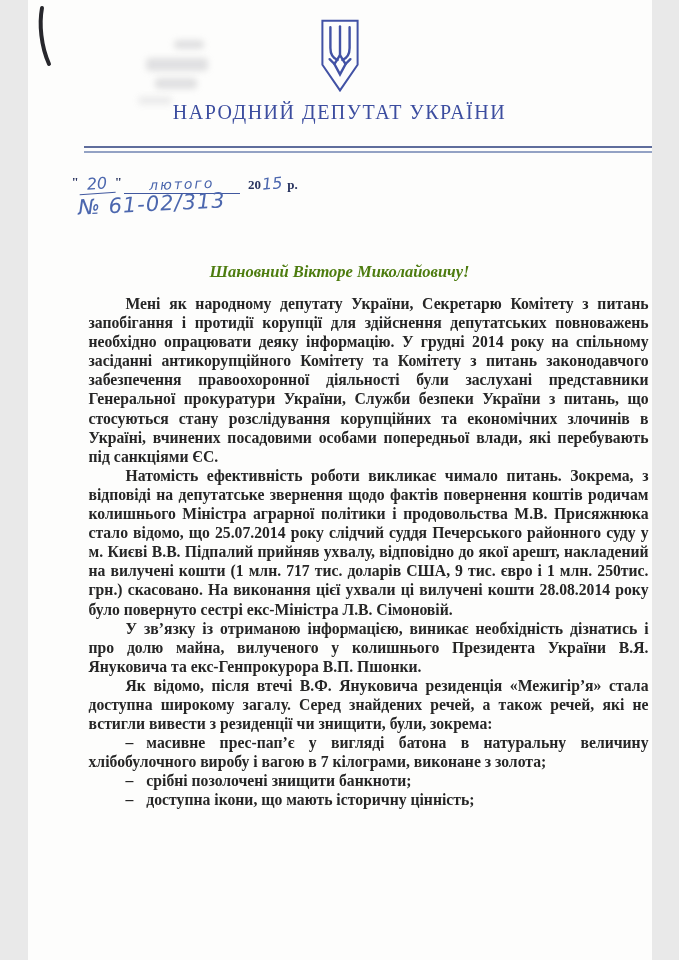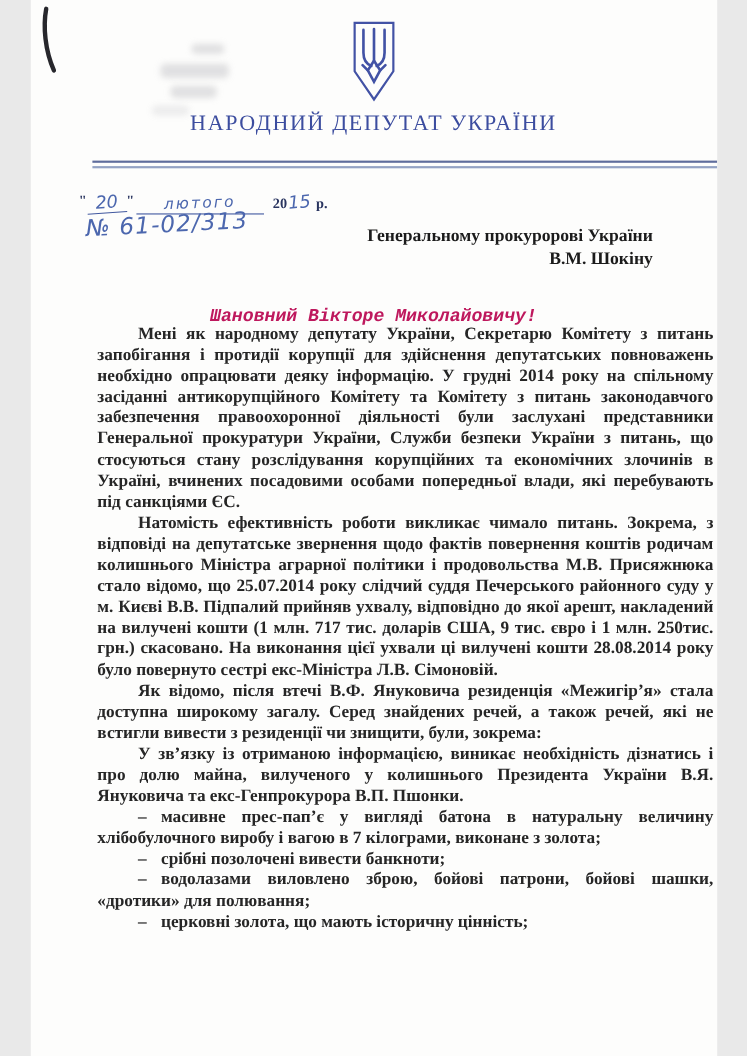--- a/index.html
+++ b/index.html
@@ -41,22 +41,22 @@
   .month-slot{display:inline-block;width:116px;text-align:center;
        border-bottom:1.5px solid #41589f;margin:0 8px 0 2px;}
   .month{font-size:14px;letter-spacing:2px;display:inline-block;transform:rotate(-2deg);}
   .printed{font-family:"Liberation Serif",serif;font-weight:bold;font-size:13px;color:#2a3560;}
   .yr-hw{font-size:16px;display:inline-block;transform:rotate(-5deg);margin:0 1px;}
   .ref{position:absolute;left:50px;top:192px;font-size:21px;letter-spacing:1px;
        transform:rotate(-3deg);}
   
   .recipient{position:absolute;right:58px;top:204px;text-align:right;
        font-weight:bold;font-size:16px;line-height:21px;color:#1b1b1b;}
-  .salutation{position:absolute;left:0;right:0;top:278px;text-align:center;
-       font-weight:bold;font-style:italic;font-size:16.5px;color:#be185d;font-family:Liberation Mono, monospace;}
+  .salutation{position:absolute;left:0;right:0;top:262px;text-align:center;
+       font-weight:bold;font-style:italic;font-size:16.5px;color:#4d7c0f;}
   
   .body-text{position:absolute;left:61px;top:294px;width:560px;
        font-size:15.7px;line-height:19.1px;text-align:justify;}
   .par{margin:0;text-indent:37px;font-weight:bold;}
   .dash{margin-right:13px;}
 </style>
 </head>
 <body>
 
 <div class="page">
@@ -83,32 +83,27 @@
     </svg>
   </div>
   <div class="lh-title">НАРОДНИЙ ДЕПУТАТ УКРАЇНИ</div>
   <div class="rule"></div>
 
   <div class="date-line">
     <span class="pq">"</span><span class="hw day">20</span><span class="pq">"</span><span class="month-slot"><span class="hw month">лютого</span></span><span class="printed">20</span><span class="hw yr-hw">15</span> <span class="printed">р.</span>
   </div>
   <div class="ref hw">№ 61-02/313</div>
 
-  <div class="recipient">
-    <div>Генеральному прокуророві України</div>
-    <div>В.М. Шокіну</div>
-  </div>
 
   <div class="salutation">Шановний Вікторе Миколайовичу!</div>
 
   <div class="body-text">
     <p class="par">Мені як народному депутату України, Секретарю Комітету з питань запобігання і протидії корупції для здійснення депутатських повноважень необхідно опрацювати деяку інформацію. У грудні 2014 року на спільному засіданні антикорупційного Комітету та Комітету з питань законодавчого забезпечення правоохоронної діяльності були заслухані представники Генеральної прокуратури України, Служби безпеки України з питань, що стосуються стану розслідування корупційних та економічних злочинів в Україні, вчинених посадовими особами попередньої влади, які перебувають під санкціями ЄС.</p>
     <p class="par">Натомість ефективність роботи викликає чимало питань. Зокрема, з відповіді на депутатське звернення щодо фактів повернення коштів родичам колишнього Міністра аграрної політики і продовольства М.В. Присяжнюка стало відомо, що 25.07.2014 року слідчий суддя Печерського районного суду у м. Києві В.В. Підпалий прийняв ухвалу, відповідно до якої арешт, накладений на вилучені кошти (1 млн. 717 тис. доларів США, 9 тис. євро і 1 млн. 250тис. грн.) скасовано. На виконання цієї ухвали ці вилучені кошти 28.08.2014 року було повернуто сестрі екс-Міністра Л.В. Сімоновій.</p>
+    <p class="par">У зв’язку із отриманою інформацією, виникає необхідність дізнатись і про долю майна, вилученого у колишнього Президента України В.Я. Януковича та екс-Генпрокурора В.П. Пшонки.</p>
     <p class="par">Як відомо, після втечі В.Ф. Януковича резиденція «Межигір’я» стала доступна широкому загалу. Серед знайдених речей, а також речей, які не встигли вивести з резиденції чи знищити, були, зокрема:</p>
-    <p class="par">У зв’язку із отриманою інформацією, виникає необхідність дізнатись і про долю майна, вилученого у колишнього Президента України В.Я. Януковича та екс-Генпрокурора В.П. Пшонки.</p>
 
     <p class="par li"><span class="dash">–</span><span>масивне прес-пап’є у вигляді батона в натуральну величину хлібобулочного виробу і вагою в 7 кілограми, виконане з золота;</span></p>
-    <p class="par li"><span class="dash">–</span><span>срібні позолочені вивести банкноти;</span></p>
-    <p class="par li"><span class="dash">–</span><span>водолазами виловлено зброю, бойові патрони, бойові шашки, «дротики» для полювання;</span></p>
-    <p class="par li"><span class="dash">–</span><span>церковні золота, що мають історичну цінність;</span></p>
+    <p class="par li"><span class="dash">–</span><span>срібні позолочені знищити банкноти;</span></p>
+    <p class="par li"><span class="dash">–</span><span>доступна ікони, що мають історичну цінність;</span></p>
   </div>
 
 </div>
 
 </body></html>

